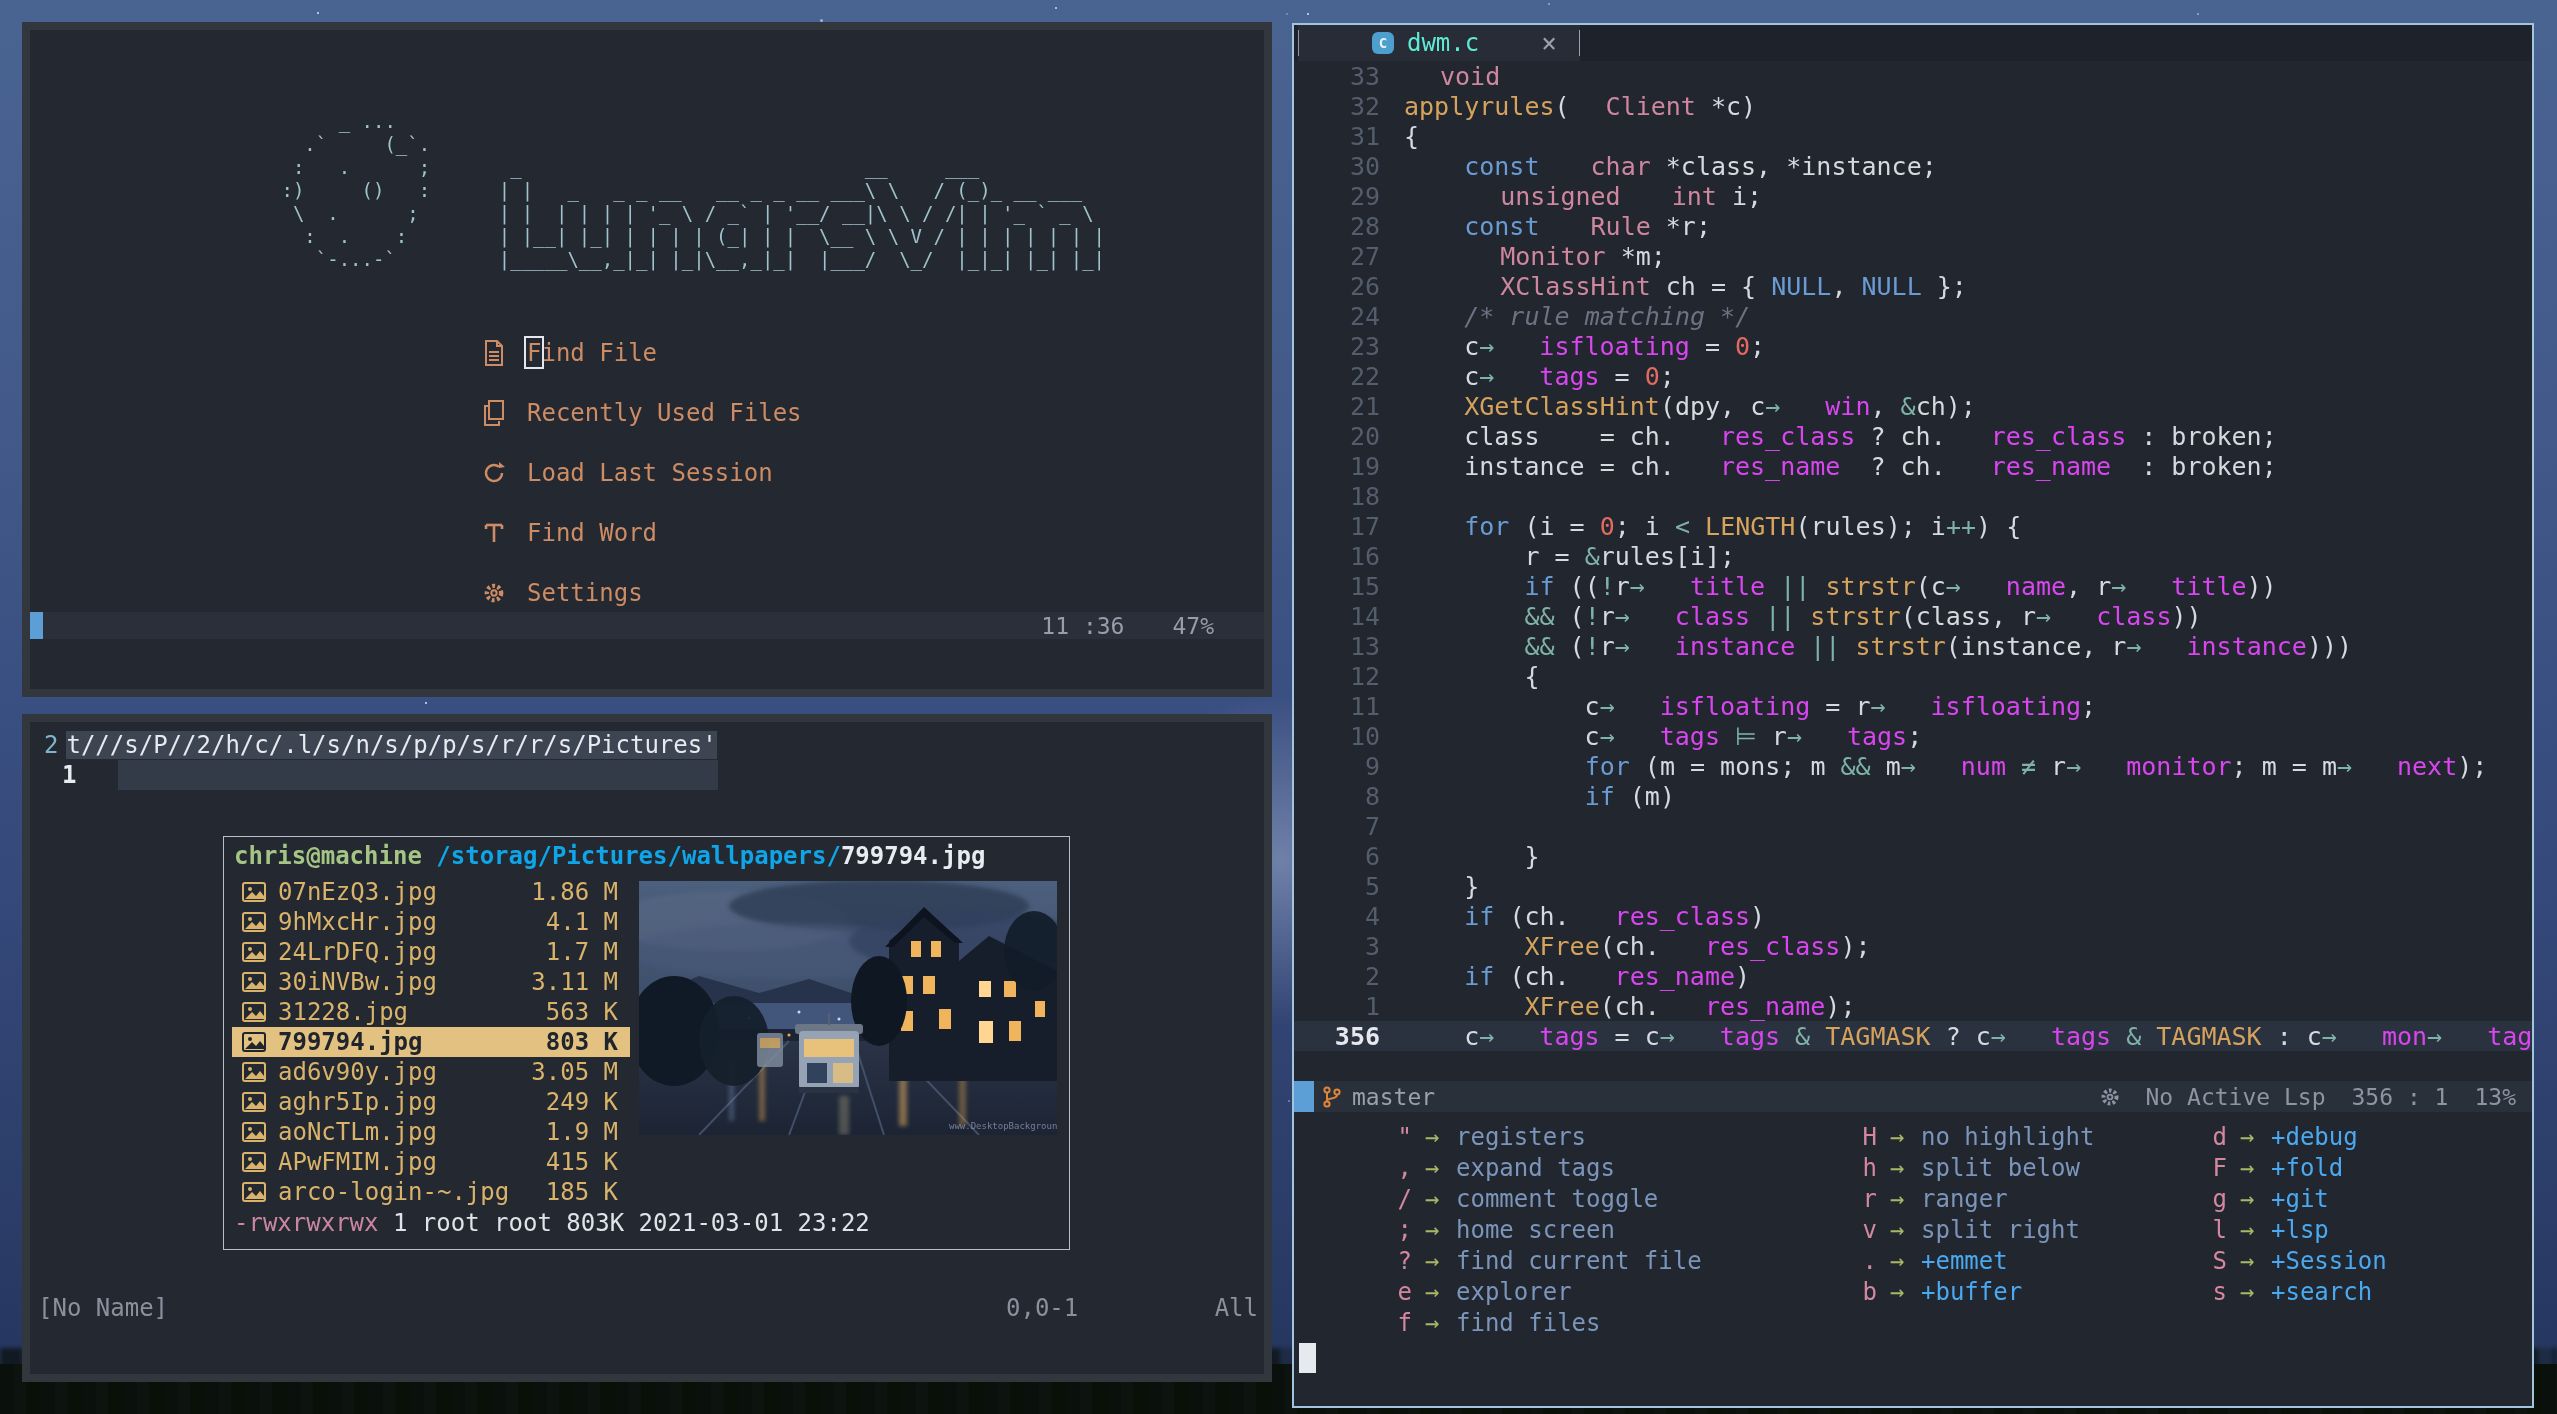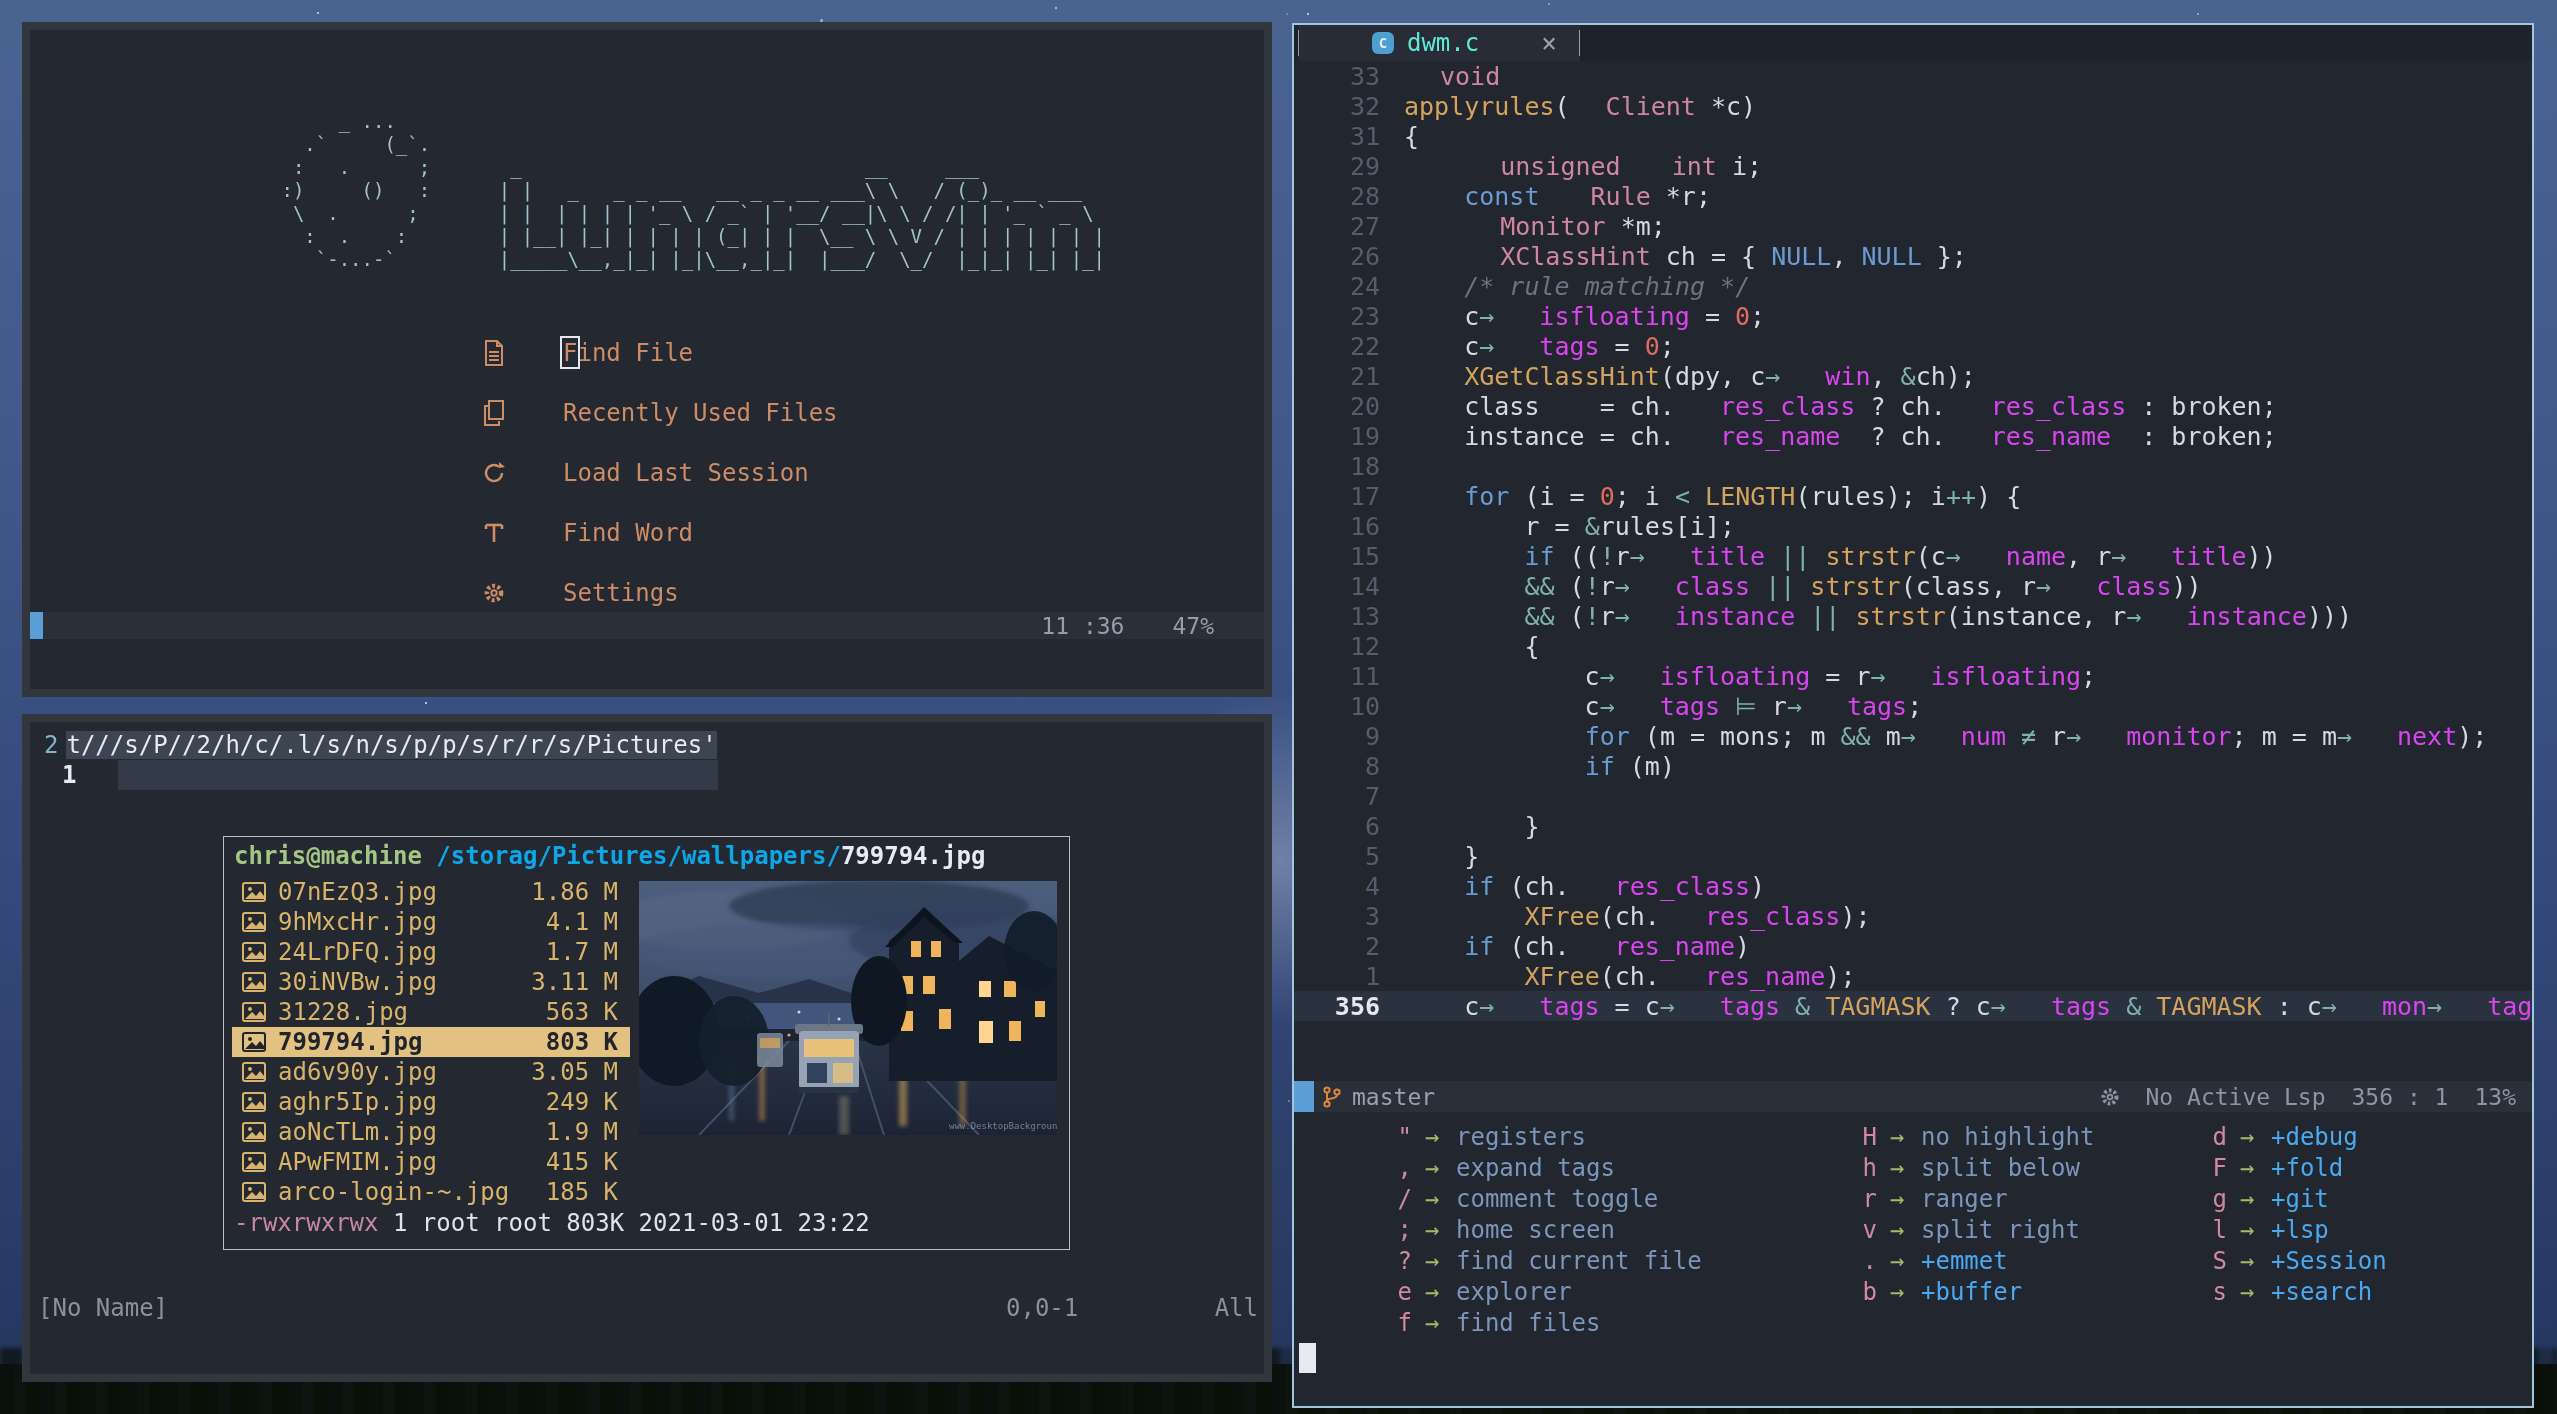--- a/index.html
+++ b/index.html
@@ -17,21 +17,21 @@
      repeating-linear-gradient(90deg, rgba(10,16,12,.9) 0 22px, rgba(13,20,15,.4) 22px 37px);
      filter:blur(2px);}
 
   
   .win{position:absolute;background:#232831;box-sizing:border-box;}
   .win-a,.win-b{border:8px solid #32363d;}
   .win-c{border:2px solid #a3c4dd;background:#21262f;}
 
   
   .logo{position:absolute;left:240px;top:80px;margin:0;color:#9fc3cd;font-size:19px;line-height:23px;}
-  .menu-item{position:absolute;left:447px;height:30px;display:flex;align-items:center;color:#cd8c64;font-size:24px;gap:36px;}
+  .menu-item{position:absolute;left:447px;height:30px;display:flex;align-items:center;color:#cd8c64;font-size:24px;}
   .menu-item .mi-icon{width:34px;height:26px;display:inline-flex;align-items:center;justify-content:center;}
   .menu-item .mi-label{margin-left:16px;white-space:pre;position:relative;}
   .hollow-cursor{position:absolute;left:-3px;top:-3px;width:16px;height:29px;border:2px solid #e4e8ee;}
   .sl-a{position:absolute;left:0;right:0;top:582px;height:27px;background:#2a2f39;display:flex;align-items:center;}
   .sl-block{width:13px;height:100%;background:#5c9fd6;}
   .sl-a-right{margin-left:auto;display:flex;gap:48px;padding-right:50px;color:#979ea9;font-size:23px;}
 
   
   .t-row{position:absolute;height:30px;font-size:24px;display:flex;align-items:center;}
   .t-num2{color:#7fb4ca;}
@@ -568,20 +568,24 @@
       </div>
       <div class="c-row">
         <span class="c-gut">32</span>
         <pre class="c-txt"><span class="tk-f">applyrules</span><span class="tk-w">(</span><span class="tk-t">Client</span><span class="tk-w"> *c)</span></pre>
       </div>
       <div class="c-row">
         <span class="c-gut">31</span>
         <pre class="c-txt"><span class="tk-w">{</span></pre>
       </div>
       <div class="c-row">
+        <span class="c-gut">30</span>
+        <pre class="c-txt"><span class="tk-w">    </span><span class="tk-k">const</span><span class="tk-w"> </span><span class="tk-t">char</span><span class="tk-w"> *class, *instance;</span></pre>
+      </div>
+      <div class="c-row">
         <span class="c-gut">29</span>
         <pre class="c-txt"><span class="tk-w">    </span><span class="tk-t">unsigned</span><span class="tk-w"> </span><span class="tk-t">int</span><span class="tk-w"> i;</span></pre>
       </div>
       <div class="c-row">
         <span class="c-gut">28</span>
         <pre class="c-txt"><span class="tk-w">    </span><span class="tk-k">const</span><span class="tk-w"> </span><span class="tk-t">Rule</span><span class="tk-w"> *r;</span></pre>
       </div>
       <div class="c-row">
         <span class="c-gut">27</span>
         <pre class="c-txt"><span class="tk-w">    </span><span class="tk-t">Monitor</span><span class="tk-w"> *m;</span></pre>

